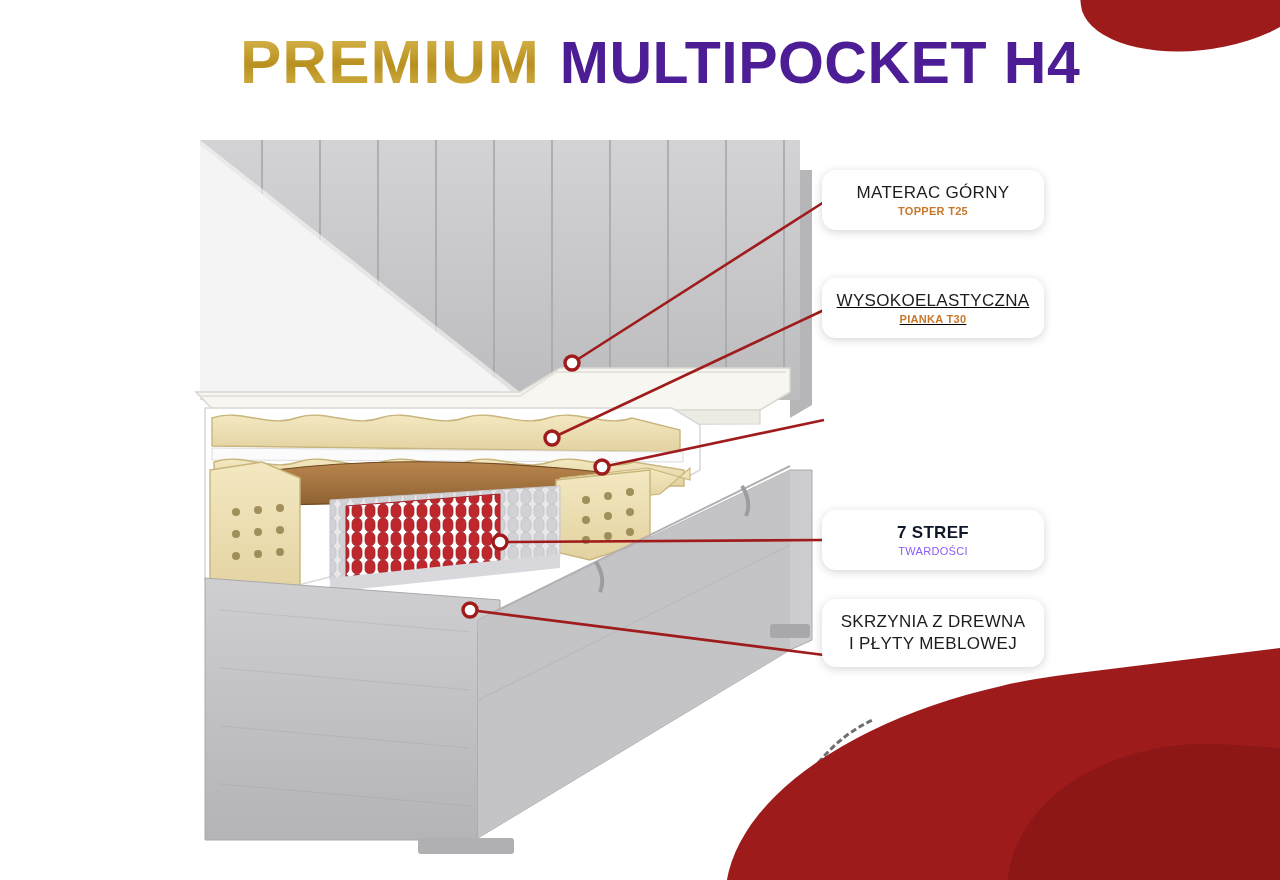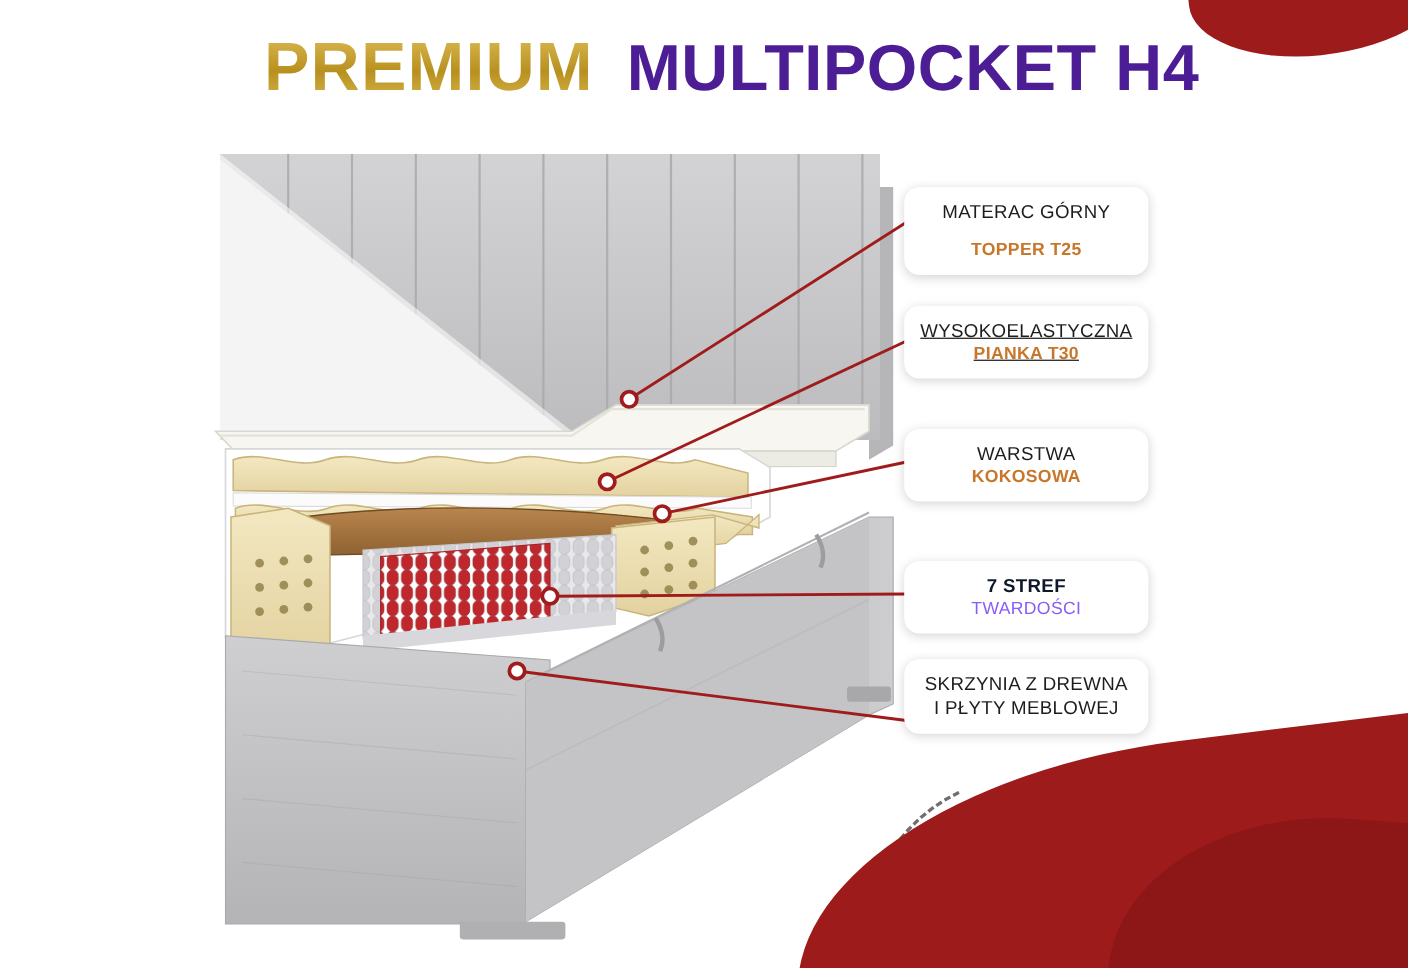--- a/index.html
+++ b/index.html
@@ -60,21 +60,21 @@
     border-top-color: transparent;
     transform: rotate(20deg);
   }
   
   .title-row {
     position: absolute;
     left: 240px;
     top: 26px;
     display: flex;
     align-items: baseline;
-    gap: 30px;
+    gap: 20px;
     white-space: nowrap;
   }
   .title-premium {
     font-size: 62px;
     font-weight: bold;
     letter-spacing: 1px;
     color: #c9a227;
     background: linear-gradient(180deg, #e0bf5a 0%, #b8901f 55%, #d9b94f 100%);
     -webkit-background-clip: text;
     background-clip: text;
@@ -102,21 +102,21 @@
     padding: 12px 10px;
     box-sizing: border-box;
     line-height: 1.28;
   }
   .callout .l1 {
     font-size: 17px;
     color: #1d1d1d;
     letter-spacing: 0.3px;
   }
   .callout .l2 {
-    font-size: 16px;
+    font-size: 11px;
     font-weight: bold;
     color: #c8772a;
     letter-spacing: 0.3px;
   }
   .callout .l2.plain {
     color: #8b5cf6;
     font-weight: normal;
   }
   .callout .l1.accent {
     color: #0f172a;
@@ -300,34 +300,30 @@
     </g>
     <g fill="#ffffff" stroke="#a01c1c" stroke-width="3.4">
       <circle cx="572" cy="363" r="7"></circle>
       <circle cx="552" cy="438" r="7"></circle>
       <circle cx="602" cy="467" r="7"></circle>
       <circle cx="500" cy="542" r="7"></circle>
       <circle cx="470" cy="610" r="7"></circle>
     </g>
   </svg>
 
-  <div class="callout" style="left:822px; top:170px;gap:14px;">
+  <div class="callout" style="left:822px; top:170px;">
     <span class="l1">MATERAC GÓRNY</span>
     <span class="l2">TOPPER T25</span>
   </div>
 
   <div class="callout" style="left:822px; top:278px;text-decoration:underline;">
     <span class="l1">WYSOKOELASTYCZNA</span>
     <span class="l2">PIANKA T30</span>
   </div>
 
-  <div class="callout" style="left:822px; top:390px;">
-    <span class="l1">WARSTWA</span>
-    <span class="l2">KOKOSOWA</span>
-  </div>
 
   <div class="callout" style="left:822px; top:510px;">
     <span class="l1 accent">7 STREF</span>
     <span class="l2 plain">TWARDOŚCI</span>
   </div>
 
   <div class="callout" style="left:822px; top:599px;">
     <span class="l1">SKRZYNIA Z DREWNA</span>
     <span class="l1">I PŁYTY MEBLOWEJ</span>
   </div>

